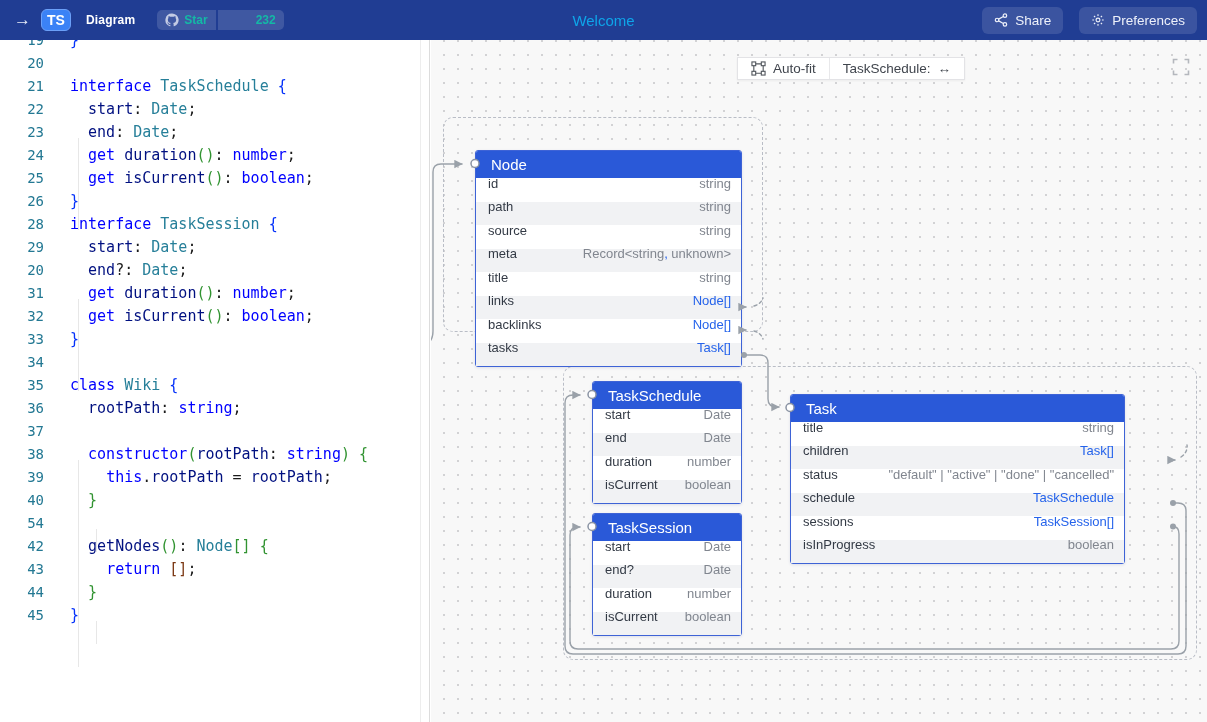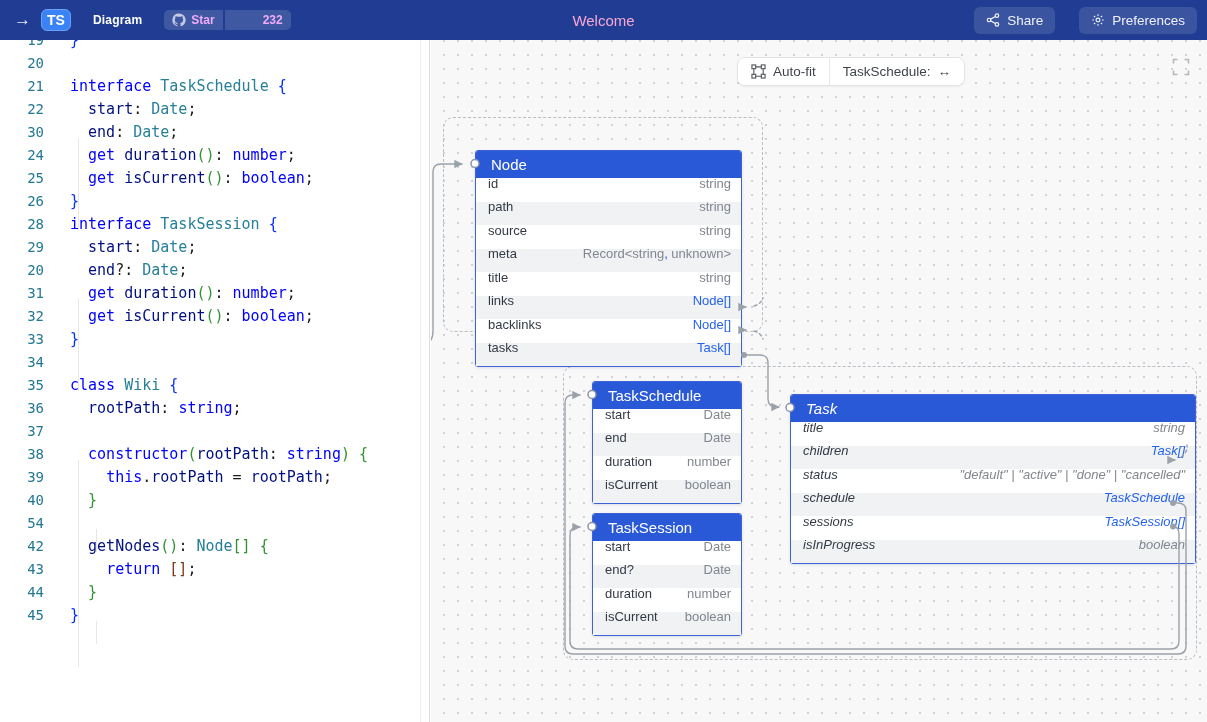--- a/index.html
+++ b/index.html
@@ -5,32 +5,32 @@
   * { margin:0; padding:0; box-sizing:border-box; }
   html,body { width:1207px; height:722px; overflow:hidden; background:#fff;
     font-family:"Liberation Sans", sans-serif; }
   #app { position:relative; width:1207px; height:722px; }
 
   
   .navbar { position:absolute; left:0; top:0; width:1207px; height:40px;
     background:#203d93; display:flex; align-items:center; z-index:20; color:#fff; }
   .nav-left { display:flex; align-items:center; gap:10px; padding-left:14px; }
   .back-arrow { font-size:17px; color:#e8ecf8; cursor:pointer; }
-  .brand { display:flex; align-items:center; gap:22px; }
+  .brand { display:flex; align-items:center; gap:15px; }
   .ts-chip { background:#3b82f6; border:1px solid #6ba0f8; border-radius:6px;
     font-weight:bold; font-size:14px; padding:2px 5px; color:#fff; }
   .brand-name { font-weight:bold; font-size:12px; letter-spacing:.2px; }
   .star-badge { display:flex; margin-left:12px; cursor:pointer; }
-  .star-seg { background:rgba(255,255,255,.14); color:#f0abfc; font-size:12px;
+  .star-seg { background:rgba(255,255,255,.14); color:#14b8a6; font-size:12px;
     font-weight:bold; display:flex; align-items:center; gap:5px; padding:3px 8px; }
   .star-seg.left { border-radius:5px 0 0 5px; }
   .star-seg.right { border-radius:0 5px 5px 0; margin-left:2px;padding-left:38px; }
   .nav-title { position:absolute; left:0; right:0; text-align:center; font-size:15px;
-    color:#f9a8d4; pointer-events:none; }
-  .nav-right { margin-left:auto; display:flex; gap:24px; padding-right:10px; }
+    color:#0ea5e9; pointer-events:none; }
+  .nav-right { margin-left:auto; display:flex; gap:16px; padding-right:10px; }
   .nav-btn { background:rgba(255,255,255,.12); border:none; border-radius:6px;
     color:#eef1fa; font-size:13.5px; font-family:inherit; display:flex; align-items:center;
     gap:7px; padding:6px 12px; cursor:pointer; }
   .nav-btn svg, .star-seg svg { display:block; }
 
   
   .editor { position:absolute; left:0; top:40px; width:430px; height:682px;
     background:#fff; border-right:1px solid #dcdcdc; overflow:hidden; z-index:5; }
   .editor-inner-line { position:absolute; left:420px; top:0; bottom:0; width:1px; background:#ededed; }
   .code-scroll { position:absolute; left:0; top:-11px; right:11px; }
@@ -42,22 +42,22 @@
   .tk-pl { color:#1b1b1b; } .tk-b1 { color:#0431fa; } .tk-b2 { color:#319331; }
   .tk-b3 { color:#7b3814; }
   .indent-guide { position:absolute; width:1px; background:#e7e7e7; }
 
   
   .canvas { position:absolute; left:431px; top:40px; width:776px; height:682px;
     background:#f8f8f8;
     background-image:radial-gradient(circle, #d2d2d4 1.1px, transparent 1.3px);
     background-size:14px 14px; background-position:6px 8px; overflow:hidden; }
 
-  .toolbar { position:absolute; left:306px; top:17px; height:29px; display:flex;
-    background:#fff; border:1px solid #e3e3e6; border-radius:8px;
+  .toolbar { position:absolute; left:306px; top:17px; height:23px; display:flex;
+    background:#fff; border:1px solid #e3e3e6; border-radius:0;
     box-shadow:0 1px 2px rgba(0,0,0,.05); z-index:6; overflow:hidden; }
   .tool-btn { display:flex; align-items:center; gap:7px; padding:0 13px; font-size:13.5px;
     color:#40454d; background:#fff; border:none; font-family:inherit; cursor:pointer; }
   .tool-btn + .tool-btn { border-left:1px solid #e8e8ea; }
 
   .fullscreen-btn { position:absolute; left:741px; top:18px; width:18px; height:18px;
     cursor:pointer; z-index:6; background:none; border:none; }
 
   .group-rect { position:absolute; border:1.5px dashed #b9bdc6; border-radius:10px; z-index:1; }
 
@@ -121,21 +121,21 @@
       </button>
     </div>
   </div>
 
   <div class="editor">
     <div class="code-scroll" id="code-lines">
         <div class="code-line"><span class="ln">19</span><span class="lc"><span class="tk-b1">}</span></span></div>
         <div class="code-line"><span class="ln">20</span><span class="lc"></span></div>
         <div class="code-line"><span class="ln">21</span><span class="lc"><span class="tk-kw">interface</span><span class="tk-pl"> </span><span class="tk-ty">TaskSchedule</span><span class="tk-pl"> </span><span class="tk-b1">{</span></span></div>
         <div class="code-line"><span class="ln">22</span><span class="lc"><span class="tk-pl">  </span><span class="tk-id">start</span><span class="tk-pl">: </span><span class="tk-ty">Date</span><span class="tk-pl">;</span></span></div>
-        <div class="code-line"><span class="ln">30</span><span class="lc"><span class="tk-pl">  </span><span class="tk-id">end</span><span class="tk-pl">: </span><span class="tk-ty">Date</span><span class="tk-pl">;</span></span></div>
+        <div class="code-line"><span class="ln">23</span><span class="lc"><span class="tk-pl">  </span><span class="tk-id">end</span><span class="tk-pl">: </span><span class="tk-ty">Date</span><span class="tk-pl">;</span></span></div>
         <div class="code-line"><span class="ln">24</span><span class="lc"><span class="tk-pl">  </span><span class="tk-kw">get</span><span class="tk-pl"> </span><span class="tk-id">duration</span><span class="tk-b2">()</span><span class="tk-pl">: </span><span class="tk-kw">number</span><span class="tk-pl">;</span></span></div>
         <div class="code-line"><span class="ln">25</span><span class="lc"><span class="tk-pl">  </span><span class="tk-kw">get</span><span class="tk-pl"> </span><span class="tk-id">isCurrent</span><span class="tk-b2">()</span><span class="tk-pl">: </span><span class="tk-kw">boolean</span><span class="tk-pl">;</span></span></div>
         <div class="code-line"><span class="ln">26</span><span class="lc"><span class="tk-b1">}</span></span></div>
         <div class="code-line"><span class="ln">28</span><span class="lc"><span class="tk-kw">interface</span><span class="tk-pl"> </span><span class="tk-ty">TaskSession</span><span class="tk-pl"> </span><span class="tk-b1">{</span></span></div>
         <div class="code-line"><span class="ln">29</span><span class="lc"><span class="tk-pl">  </span><span class="tk-id">start</span><span class="tk-pl">: </span><span class="tk-ty">Date</span><span class="tk-pl">;</span></span></div>
         <div class="code-line"><span class="ln">20</span><span class="lc"><span class="tk-pl">  </span><span class="tk-id">end</span><span class="tk-pl">?: </span><span class="tk-ty">Date</span><span class="tk-pl">;</span></span></div>
         <div class="code-line"><span class="ln">31</span><span class="lc"><span class="tk-pl">  </span><span class="tk-kw">get</span><span class="tk-pl"> </span><span class="tk-id">duration</span><span class="tk-b2">()</span><span class="tk-pl">: </span><span class="tk-kw">number</span><span class="tk-pl">;</span></span></div>
         <div class="code-line"><span class="ln">32</span><span class="lc"><span class="tk-pl">  </span><span class="tk-kw">get</span><span class="tk-pl"> </span><span class="tk-id">isCurrent</span><span class="tk-b2">()</span><span class="tk-pl">: </span><span class="tk-kw">boolean</span><span class="tk-pl">;</span></span></div>
         <div class="code-line"><span class="ln">33</span><span class="lc"><span class="tk-b1">}</span></span></div>
         <div class="code-line"><span class="ln">34</span><span class="lc"></span></div>
@@ -264,21 +264,21 @@
           </div>
           <div class="entity-row">
             <span class="field-name">duration</span>
             <span class="field-type">number</span>
           </div>
           <div class="entity-row alt">
             <span class="field-name">isCurrent</span>
             <span class="field-type">boolean</span>
           </div>
         </div>
-        <div class="entity" style="left: 359px; top: 354px; width: 406px; font-style: italic;">
+        <div class="entity" style="left: 359px; top: 354px; width: 335px;">
           <div class="entity-header">Task</div>
           <div class="entity-row">
             <span class="field-name">title</span>
             <span class="field-type">string</span>
           </div>
           <div class="entity-row alt">
             <span class="field-name">children</span>
             <span class="field-type"><span class="link">Task[]</span></span>
           </div>
           <div class="entity-row">

